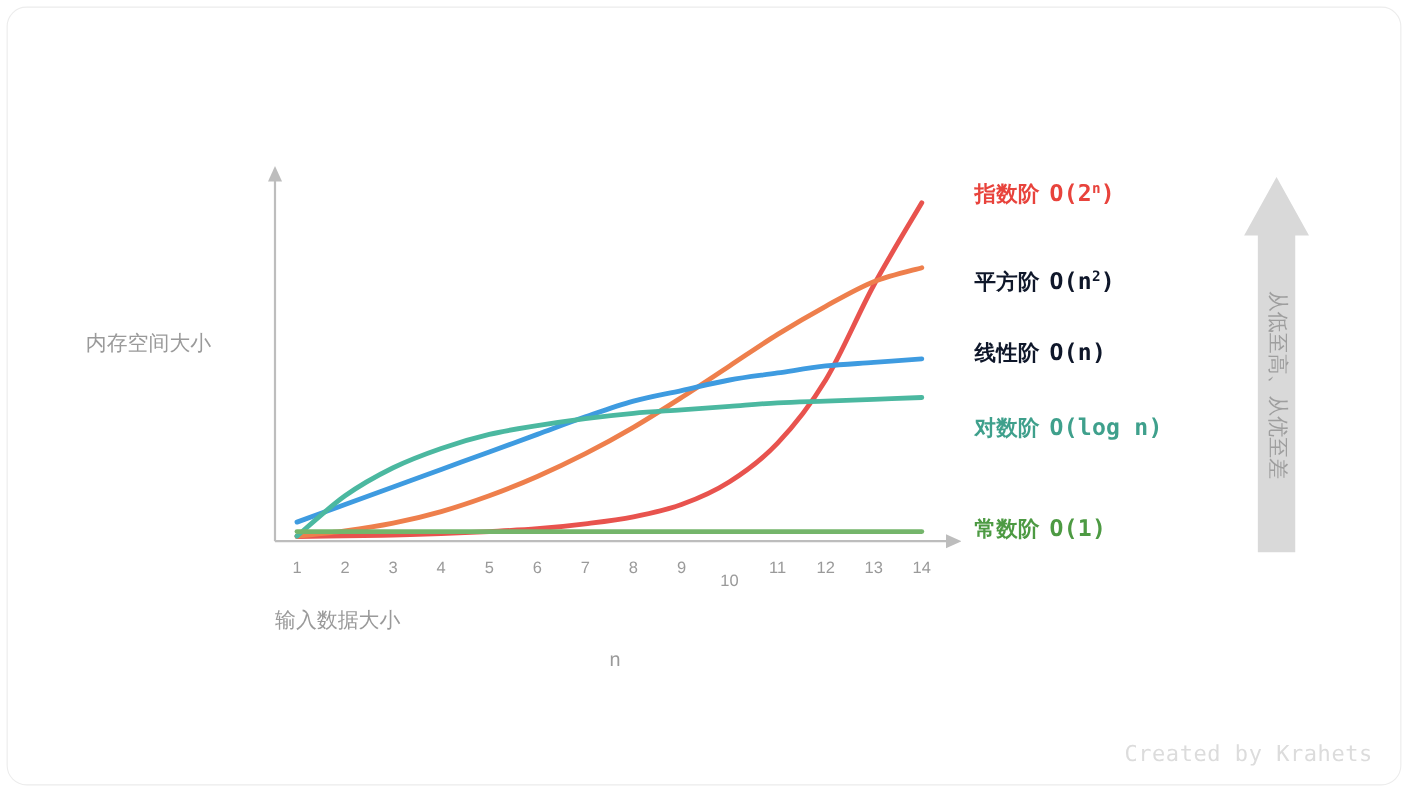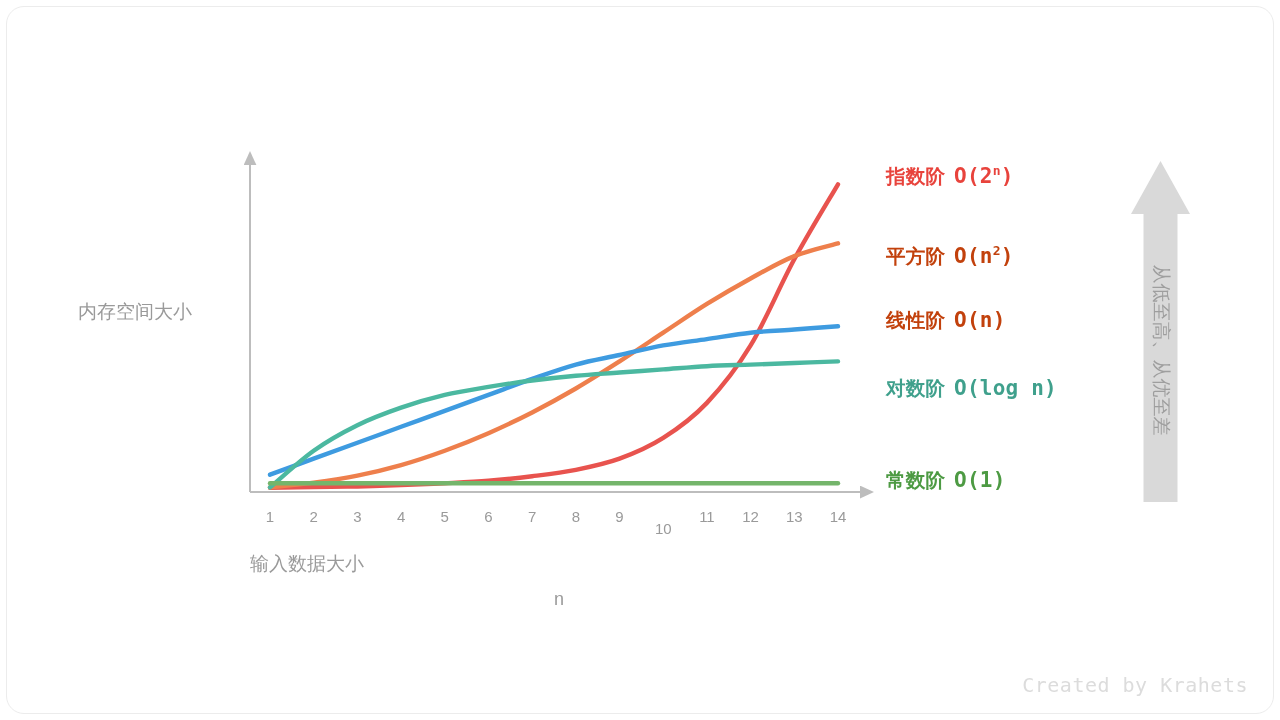--- a/index.html
+++ b/index.html
@@ -166,22 +166,22 @@
       <div class="tick-label" style="left: 604.538px;">9</div>
       <div class="tick-label" style="left: 648.231px; margin-top: 12px;">10</div>
       <div class="tick-label" style="left: 691.923px;">11</div>
       <div class="tick-label" style="left: 735.615px;">12</div>
       <div class="tick-label" style="left: 779.308px;">13</div>
       <div class="tick-label" style="left: 823px;">14</div>
     </div>
 
   <div id="label-group">
       <div class="series-label" style="color: rgb(232, 67, 60); left: 886px; top: 163px;"><span class="cn">指数阶</span><span class="bigo">O(2<sup>n</sup>)</span></div>
-      <div class="series-label" style="color: #c2410c; left: 886px; top: 243px;"><span class="cn">平方阶</span><span class="bigo">O(n<sup>2</sup>)</span></div>
-      <div class="series-label" style="color: #c2410c; left: 886px; top: 307px;"><span class="cn">线性阶</span><span class="bigo">O(n)</span></div>
+      <div class="series-label" style="color: #0f172a; left: 886px; top: 243px;"><span class="cn">平方阶</span><span class="bigo">O(n<sup>2</sup>)</span></div>
+      <div class="series-label" style="color: #0f172a; left: 886px; top: 307px;"><span class="cn">线性阶</span><span class="bigo">O(n)</span></div>
       <div class="series-label" style="color: rgb(63, 160, 140); left: 886px; top: 375px;"><span class="cn">对数阶</span><span class="bigo">O(log n)</span></div>
       <div class="series-label" style="color: rgb(77, 154, 67); left: 886px; top: 467px;"><span class="cn">常数阶</span><span class="bigo">O(1)</span></div>
     </div>
 
   <div id="arrow-text">从低至高、从优至差</div>
 
   <div id="footer">Created by Krahets</div>
 
 </div>
 

